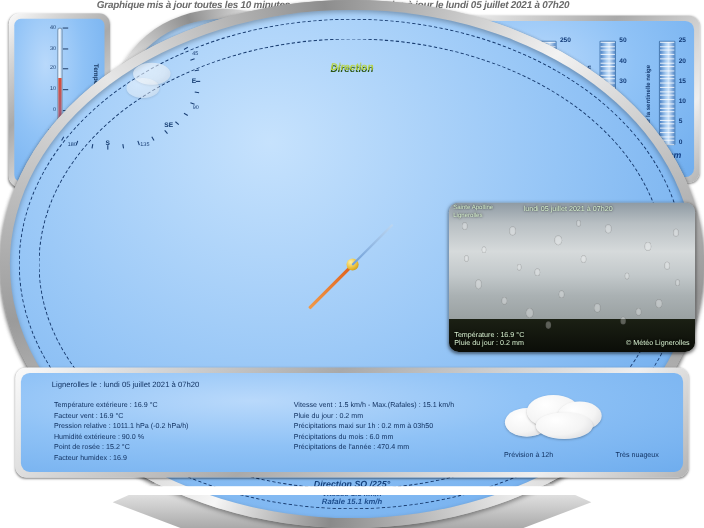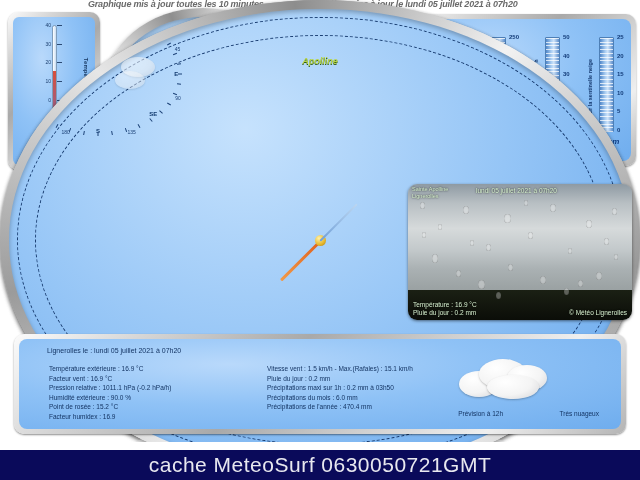--- a/index.html
+++ b/index.html
@@ -494,24 +494,25 @@
           <div style="position:absolute;left:103.21831278736823px;top:6.108496369869954px;width:4px;height:1px;background:#1b4076;transform:translate(-50%,-50%) rotate(280deg);"></div>
           <div style="position:absolute;left:117.0046093355057px;top:8.806381277002671px;width:4px;height:1px;background:#1b4076;transform:translate(-50%,-50%) rotate(290deg);"></div>
           <div style="position:absolute;left:129.94px;top:13.211680853690567px;width:4px;height:1px;background:#1b4076;transform:translate(-50%,-50%) rotate(300deg);"></div>
           <div style="position:absolute;left:141.63144948113384px;top:19.190542301485102px;width:4px;height:1px;background:#1b4076;transform:translate(-50%,-50%) rotate(310deg);"></div>
           <div style="position:absolute;left:151.7237190025819px;top:26.561300940744935px;width:4px;height:1px;background:#1b4076;transform:translate(-50%,-50%) rotate(320deg);"></div>
           <div style="position:absolute;left:159.91016006186982px;top:35.09999999999997px;width:4px;height:1px;background:#1b4076;transform:translate(-50%,-50%) rotate(330deg);"></div>
           <div style="position:absolute;left:165.9420317899502px;top:44.54719542912501px;width:4px;height:1px;background:#1b4076;transform:translate(-50%,-50%) rotate(340deg);"></div>
           <div style="position:absolute;left:169.6360588166396px;top:54.615838975517505px;width:4px;height:1px;background:#1b4076;transform:translate(-50%,-50%) rotate(350deg);"></div>
         </div>
       <div class="gaugetxt" style="top:37px;left:28px;width:50px;text-align:right;font-size:8px;color:#1d4e8e;">Vent</div>
-      <div class="gaugetxt" style="top:47px;left:0;right:0;font-size:9px;color:#b7d44a;text-shadow:0 1px 0 #2f5a17;">Apolline</div>
+      <div class="gaugetxt" style="top:47px;left:0;right:0;font-size:9px;color:#b7d44a;text-shadow:0 1px 0 #2f5a17;">Direction</div>
       <div class="needle" id="wind-needle" style="width: 55px; height: 3px; transform: rotate(135deg); background: linear-gradient(to right, rgb(224, 97, 29), rgb(240, 154, 74));"></div>
       <div id="wind-hub" style="position:absolute;left:50%;top:50%;width:11px;height:11px;margin:-5.5px 0 0 -5.5px;border-radius:50%;
                   background:radial-gradient(circle at 35% 30%,#fff2a8,#e6b629 60%,#a7781a);"></div>
+      <div class="gaugetxt" style="bottom:26px;font-size:8px;">Direction SO /225°</div>
       <div class="gaugetxt" style="bottom:18px;font-size:7px;color:#1d4e8e;">Vitesse 1.5 km/h</div>
       <div class="gaugetxt" style="bottom:11px;font-size:7px;color:#1d4e8e;">Rafale 15.1 km/h</div>
     <div class="needle" style="width:52px;height:1.5px;transform:rotate(315deg);background:linear-gradient(to right,#6f9fd8,#bcd6f0);"></div>
         <div class="cloud" style="left:112px;top:48px;width:34px;height:20px;opacity:.55;"></div>
         <div class="cloud" style="left:106px;top:62px;width:30px;height:18px;opacity:.45;"></div>
         <div style="position:absolute;left:28px;top:78px;width:0;height:0;border-left:7px solid transparent;border-right:7px solid transparent;border-bottom:12px solid #f2c12e;"></div>
       </div>
   </div>
 
   <div id="webcam" style="left:408px;top:184px;width:224px;height:136px;">
@@ -574,17 +575,14 @@
           <div class="cloud" style="left:20px;top:2px;width:48px;height:30px;"></div>
           <div class="cloud" style="left:48px;top:8px;width:40px;height:26px;"></div>
           <div class="cloud" style="left:28px;top:18px;width:52px;height:24px;"></div>
         </div>
       <div class="infoline" style="right:118px;bottom:12px;">Prévision à 12h</div>
       <div class="infoline" style="right:22px;bottom:12px;">Très nuageux</div>
     </div>
   </div>
 
   <div id="footpad"></div>
-  <div id="footer">
-    <div class="ftxt">cache MeteoSurf 0630050721GMT</div>
-  </div>
 
 </div>
 
 </body></html>

